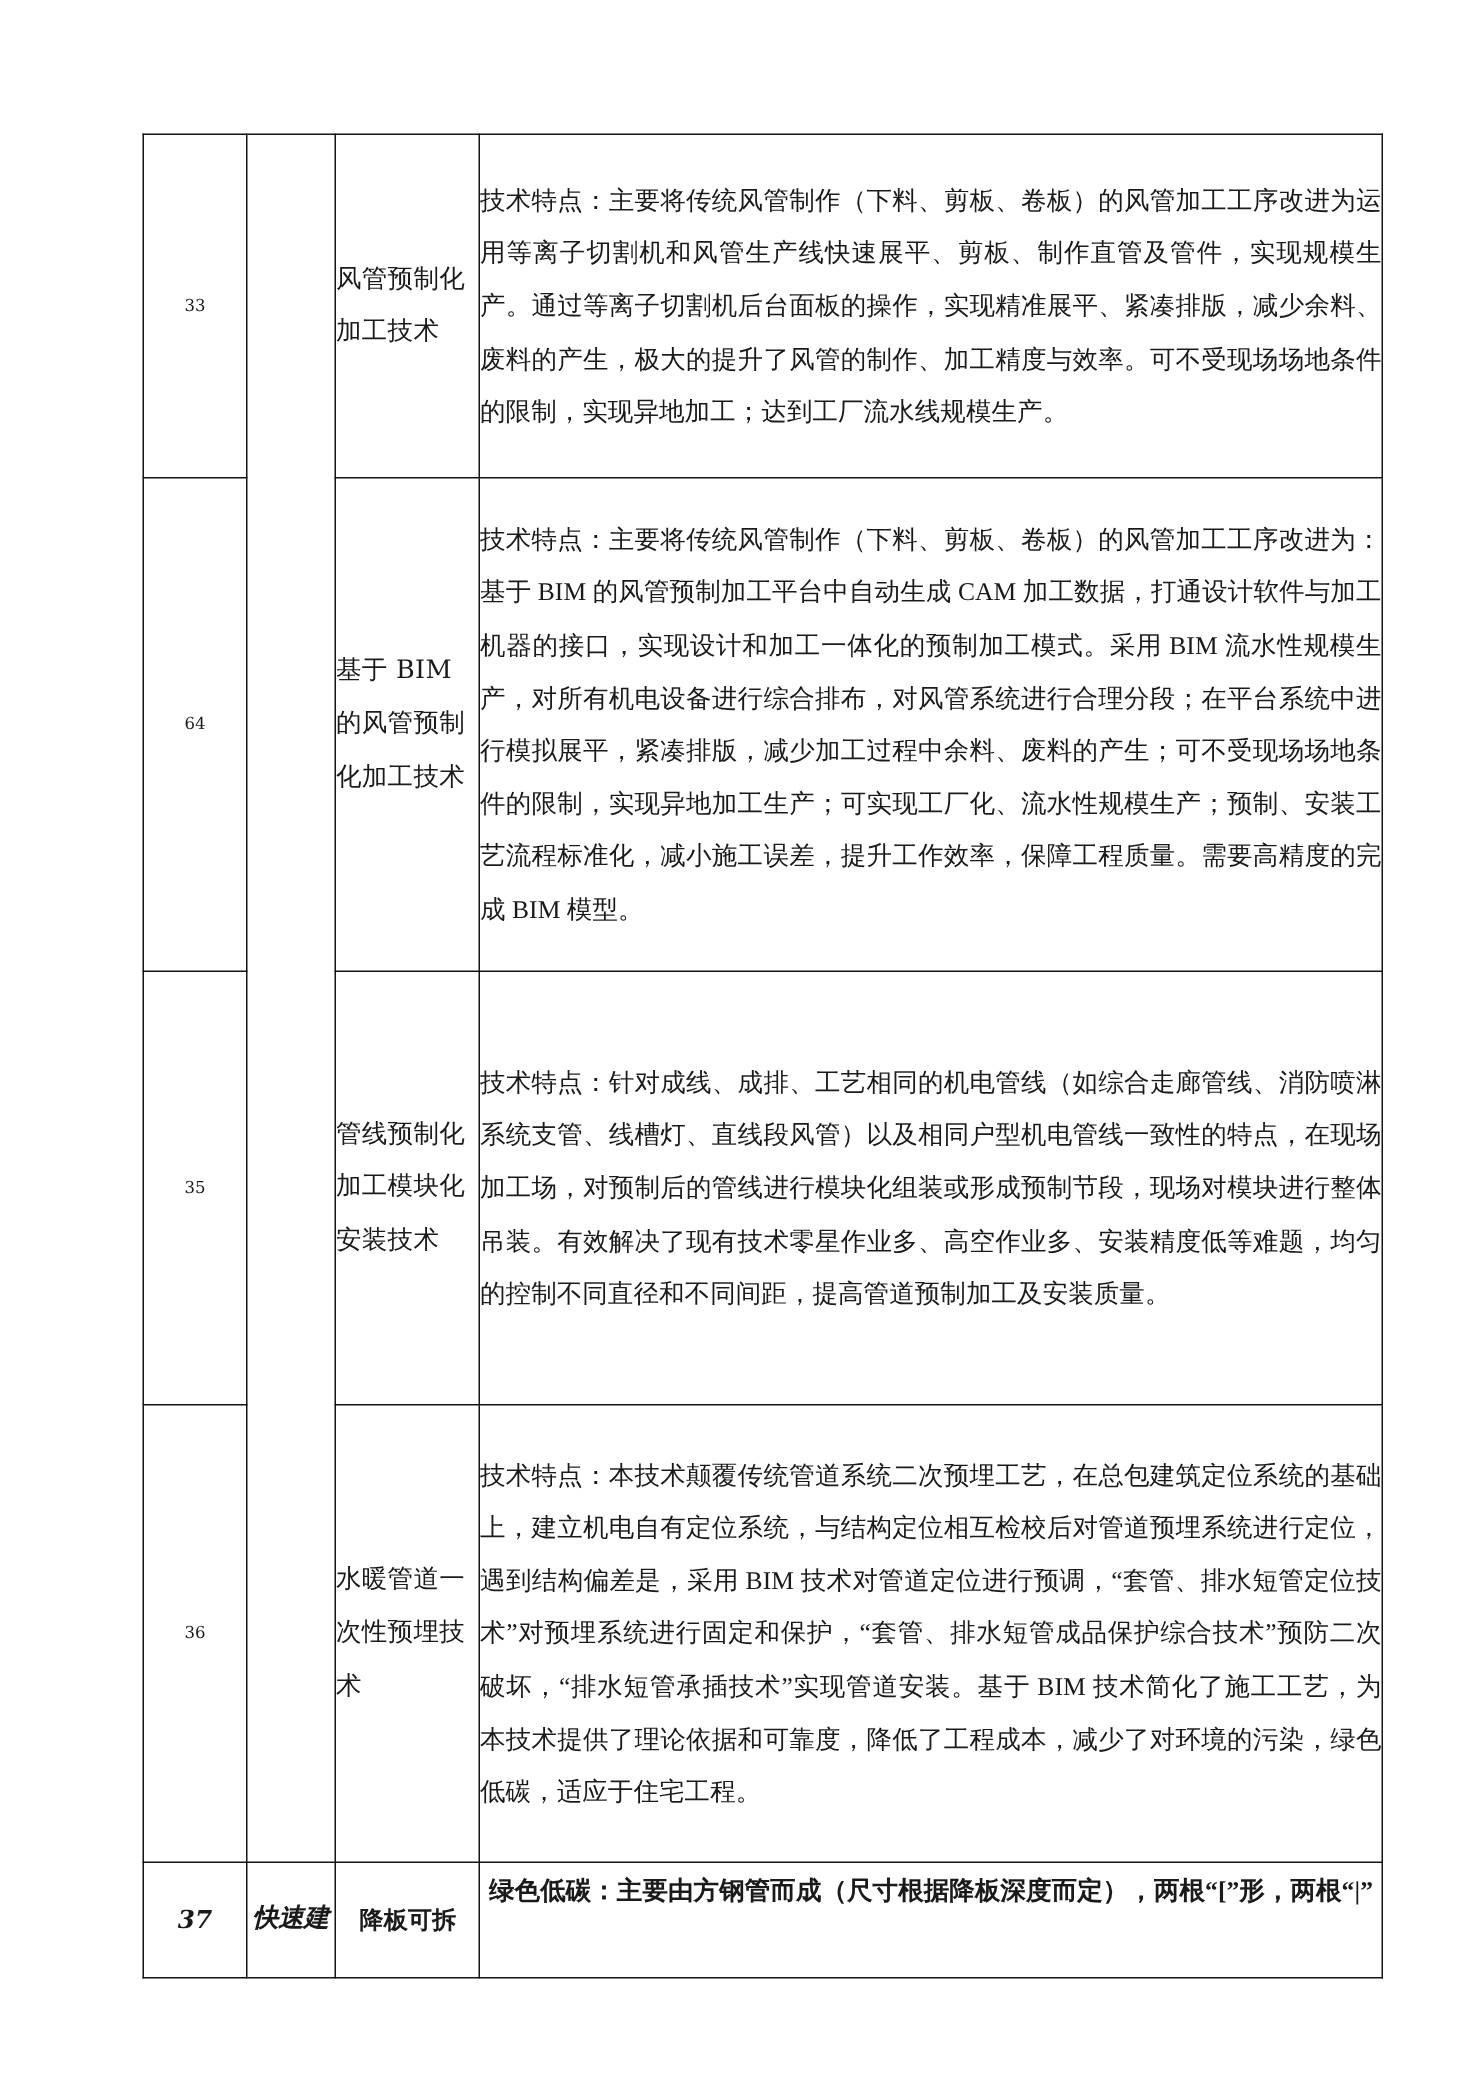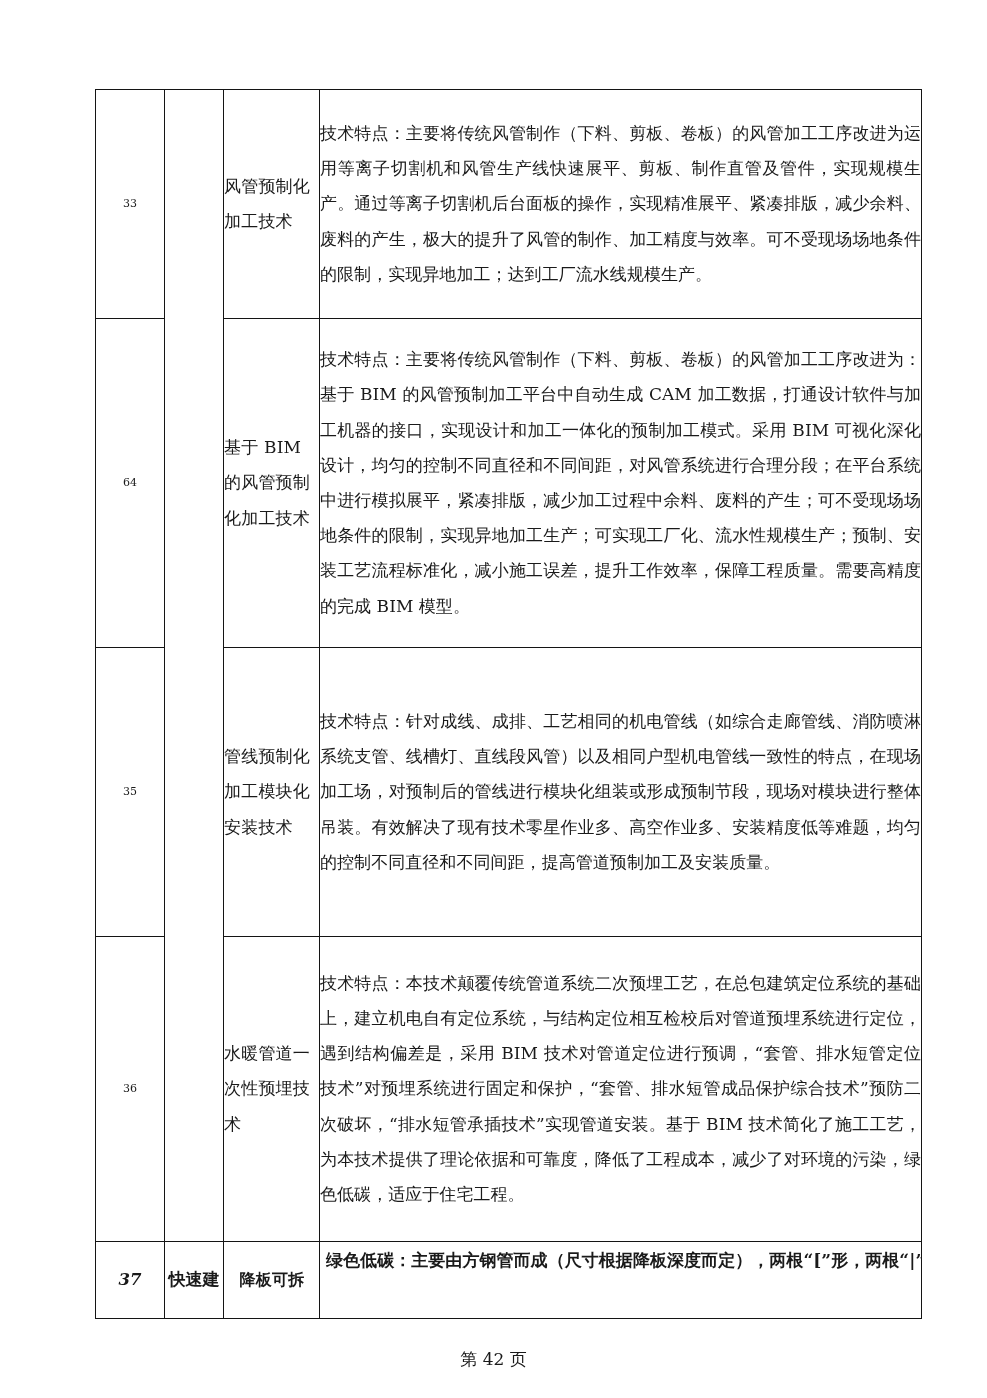--- a/index.html
+++ b/index.html
@@ -67,34 +67,36 @@
   }
 
   .cell-desc {
     font-size: 17px;
     line-height: 2.07;
     padding: 8px 6px 6px 8px;
     text-align: justify;
     text-justify: inter-ideograph;
     vertical-align: top;
     letter-spacing: 0.05px;
+    font-family: Liberation Serif, serif;
   }
 
   
   tr.row-last td { vertical-align: top; }
   tr.row-last .cell-num {
     font-weight: bold;
     vertical-align: middle;
     font-size: 16.5px;
   }
   tr.row-last .cell-cat {
     font-weight: bold;
     vertical-align: middle;
     white-space: nowrap;
     font-size: 17px;
+    font-style: italic;
   }
   tr.row-last .cell-name {
     font-weight: bold;
     vertical-align: middle;
     white-space: nowrap;
     line-height: 1.5;
     font-size: 16px;
     padding: 0 2px 0 3px;
     text-align: center;
   }
@@ -133,36 +135,35 @@
     <tbody>
       <tr>
         <td class="cell-num">33</td>
         <td class="cell-cat" rowspan="4"></td>
         <td class="cell-name">风管预制化加工技术</td>
         <td class="cell-desc" style="height:228px;">技术特点：主要将传统风管制作（下料、剪板、卷板）的风管加工工序改进为运用等离子切割机和风管生产线快速展平、剪板、制作直管及管件，实现规模生产。通过等离子切割机后台面板的操作，实现精准展平、紧凑排版，减少余料、废料的产生，极大的提升了风管的制作、加工精度与效率。可不受现场场地条件的限制，实现异地加工；达到工厂流水线规模生产。</td>
       </tr>
       <tr>
         <td class="cell-num">64</td>
         <td class="cell-name">基于 BIM 的风管预制化加工技术</td>
-        <td class="cell-desc" style="height:328px;">技术特点：主要将传统风管制作（下料、剪板、卷板）的风管加工工序改进为：基于 BIM 的风管预制加工平台中自动生成 CAM 加工数据，打通设计软件与加工机器的接口，实现设计和加工一体化的预制加工模式。采用 BIM 可视化深化设计，均匀的控制不同直径和不同间距，对风管系统进行合理分段；在平台系统中进行模拟展平，紧凑排版，减少加工过程中余料、废料的产生；可不受现场场地条件的限制，实现异地加工生产；可实现工厂化、流水性规模生产；预制、安装工艺流程标准化，减小施工误差，提升工作效率，保障工程质量。需要高精度的完成 BIM 模型。</td>
+        <td class="cell-desc" style="height:328px;">技术特点：主要将传统风管制作（下料、剪板、卷板）的风管加工工序改进为：基于 BIM 的风管预制加工平台中自动生成 CAM 加工数据，打通设计软件与加工机器的接口，实现设计和加工一体化的预制加工模式。采用 BIM 流水性规模生产，对所有机电设备进行综合排布，对风管系统进行合理分段；在平台系统中进行模拟展平，紧凑排版，减少加工过程中余料、废料的产生；可不受现场场地条件的限制，实现异地加工生产；可实现工厂化、流水性规模生产；预制、安装工艺流程标准化，减小施工误差，提升工作效率，保障工程质量。需要高精度的完成 BIM 模型。</td>
       </tr>
       <tr>
         <td class="cell-num">35</td>
         <td class="cell-name">管线预制化加工模块化安装技术</td>
         <td class="cell-desc" style="height:288px;">技术特点：针对成线、成排、工艺相同的机电管线（如综合走廊管线、消防喷淋系统支管、线槽灯、直线段风管）以及相同户型机电管线一致性的特点，在现场加工场，对预制后的管线进行模块化组装或形成预制节段，现场对模块进行整体吊装。有效解决了现有技术零星作业多、高空作业多、安装精度低等难题，均匀的控制不同直径和不同间距，提高管道预制加工及安装质量。</td>
       </tr>
       <tr>
         <td class="cell-num">36</td>
         <td class="cell-name">水暖管道一次性预埋技术</td>
         <td class="cell-desc" style="height:304px;">技术特点：本技术颠覆传统管道系统二次预埋工艺，在总包建筑定位系统的基础上，建立机电自有定位系统，与结构定位相互检校后对管道预埋系统进行定位，遇到结构偏差是，采用 BIM 技术对管道定位进行预调，“套管、排水短管定位技术”对预埋系统进行固定和保护，“套管、排水短管成品保护综合技术”预防二次破坏，“排水短管承插技术”实现管道安装。基于 BIM 技术简化了施工工艺，为本技术提供了理论依据和可靠度，降低了工程成本，减少了对环境的污染，绿色低碳，适应于住宅工程。</td>
       </tr>
       <tr class="row-last">
         <td class="cell-num" style="height:76px;font-style:italic;">37</td>
         <td class="cell-cat">快速建</td>
         <td class="cell-name">降板可拆</td>
         <td class="cell-desc">绿色低碳：主要由方钢管而成（尺寸根据降板深度而定），两根“[”形，两根“|”</td>
       </tr>
     </tbody>
   </table>
 
-  <div class="footer">第 42 页</div>
 
 </div>
 
 </body></html>

